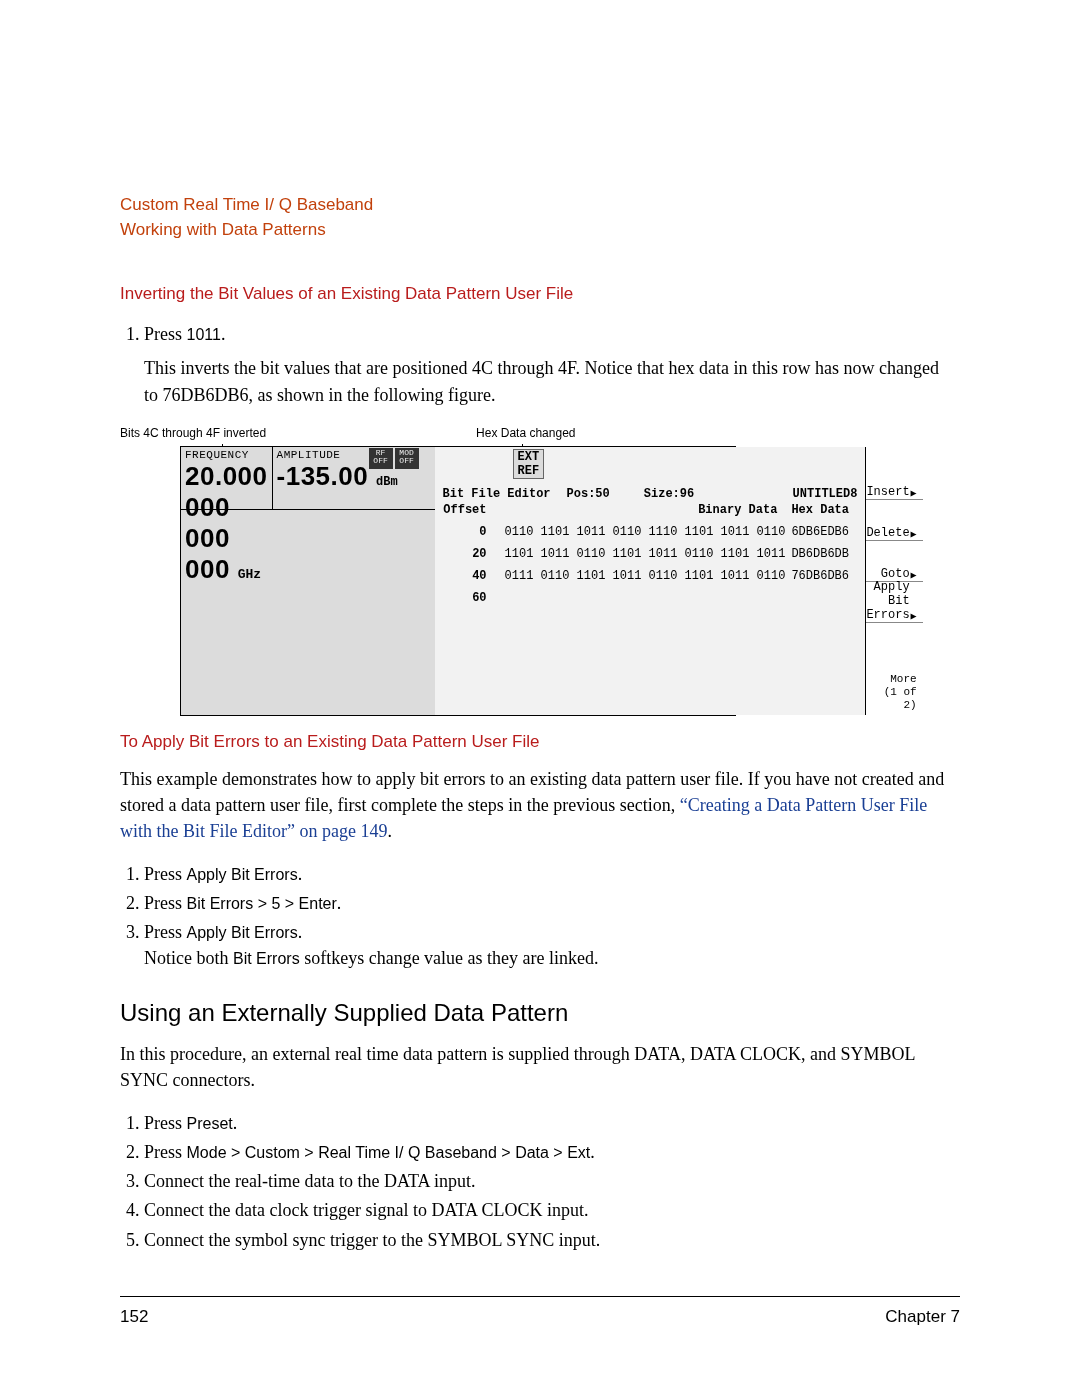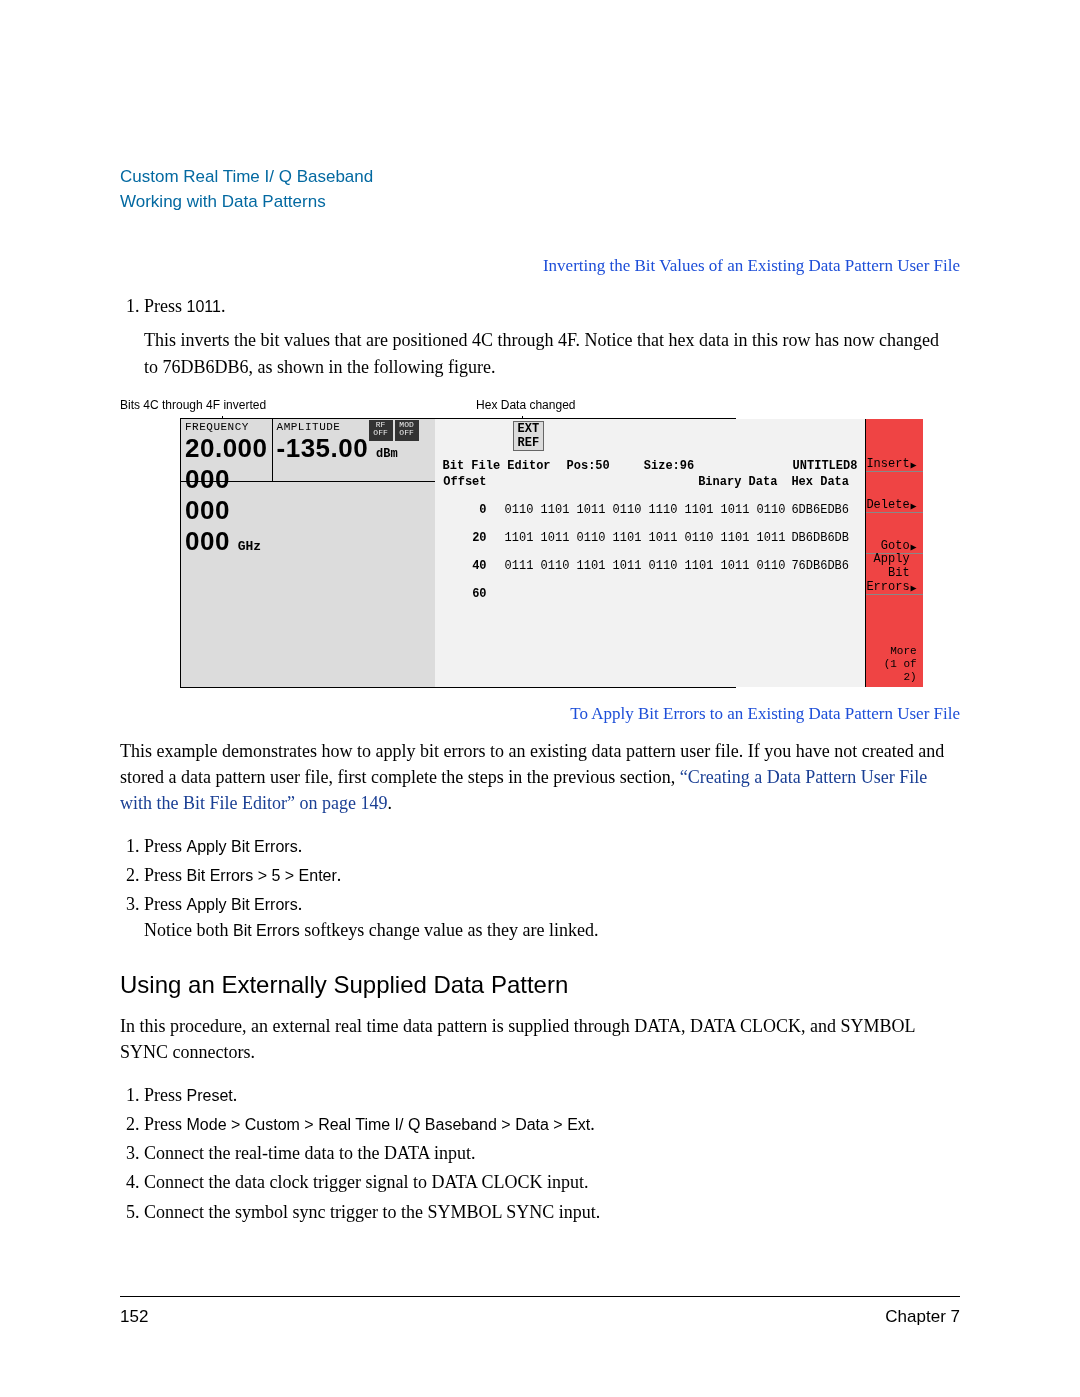--- a/index.html
+++ b/index.html
@@ -11,29 +11,29 @@
   .page {
     width: 1080px;
     height: 1397px;
     position: relative;
     box-sizing: border-box;
     padding: 165px 120px 0 120px;
   }
   .header-ch {
     font-family: Arial, Helvetica, sans-serif;
     font-size: 17px;
-    color: #0369a1;
+    color: #c2410c;
     line-height: 1.45;
+    margin-top: 28px;
   }
   .sec-heading {
-    font-family: Liberation Serif, serif;
+    font-family: Liberation Sans, sans-serif;
     font-size: 17px;
-    color: #1d4ed8;
+    color: #b91c1c;
     margin-top: 42px;
-    text-align: right;
   }
   .ol {
     margin: 18px 8px 0 0;
     padding-left: 24px;
   }
   .ol li {
     font-size: 18px;
     line-height: 1.4;
     margin-bottom: 4px;
   }
@@ -66,21 +66,21 @@
     position: relative;
     background: #dcdcdc;
   }
   .instr-left {
     flex: 1;
     display: flex;
   }
   .instr-right {
     width: 112px;
     border-left: 1px solid #000;
-    background: #ef4444;
+    background: #ffffff;
     display: flex;
     flex-direction: column;
   }
   .top-row {
     display: flex;
     height: 62px;
     border-bottom: 1px solid #000;
   }
   .freq-box {
     flex: 1;
@@ -158,21 +158,21 @@
     margin-top: 2px;
   }
   .ed-row {
     font-size: 12px;
     white-space: pre;
     font-family: "Courier New", monospace;
   }
   .ed-table {
     display: grid;
     grid-template-columns: 62px 1fr 72px;
-    row-gap: 14px;
+    row-gap: 8px;
   }
   .off-col { text-align: right; padding-right: 18px; font-weight: bold; }
   .hex-col { padding-left: 6px; }
   .status-bar {
     height: 16px;
     border-top: 1px solid #000;
     background: #dcdcdc;
   }
   .softkey {
     height: 38px;

